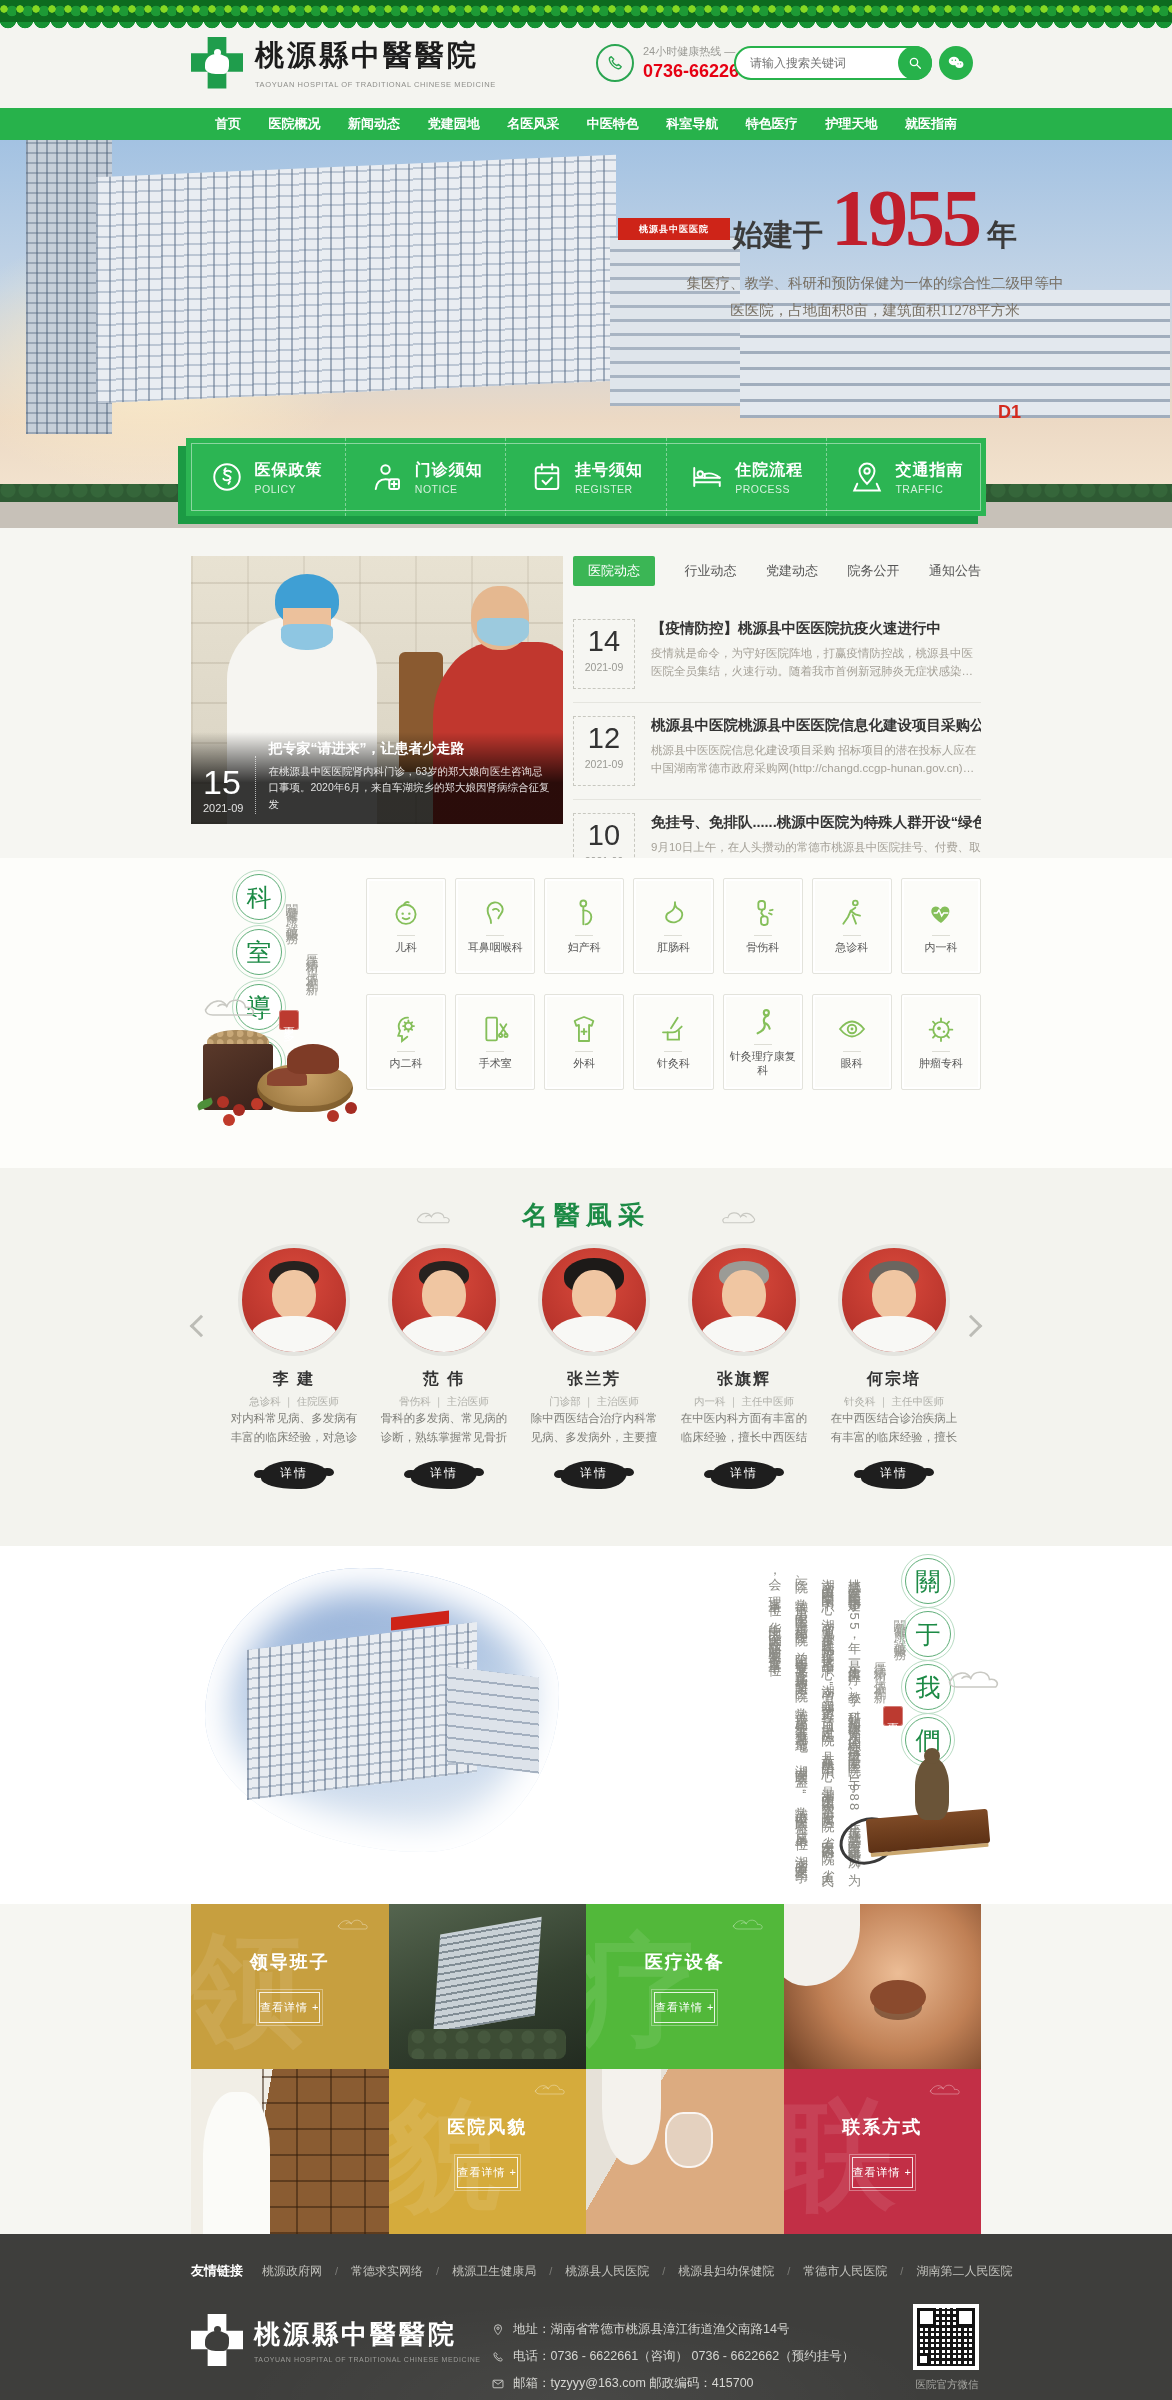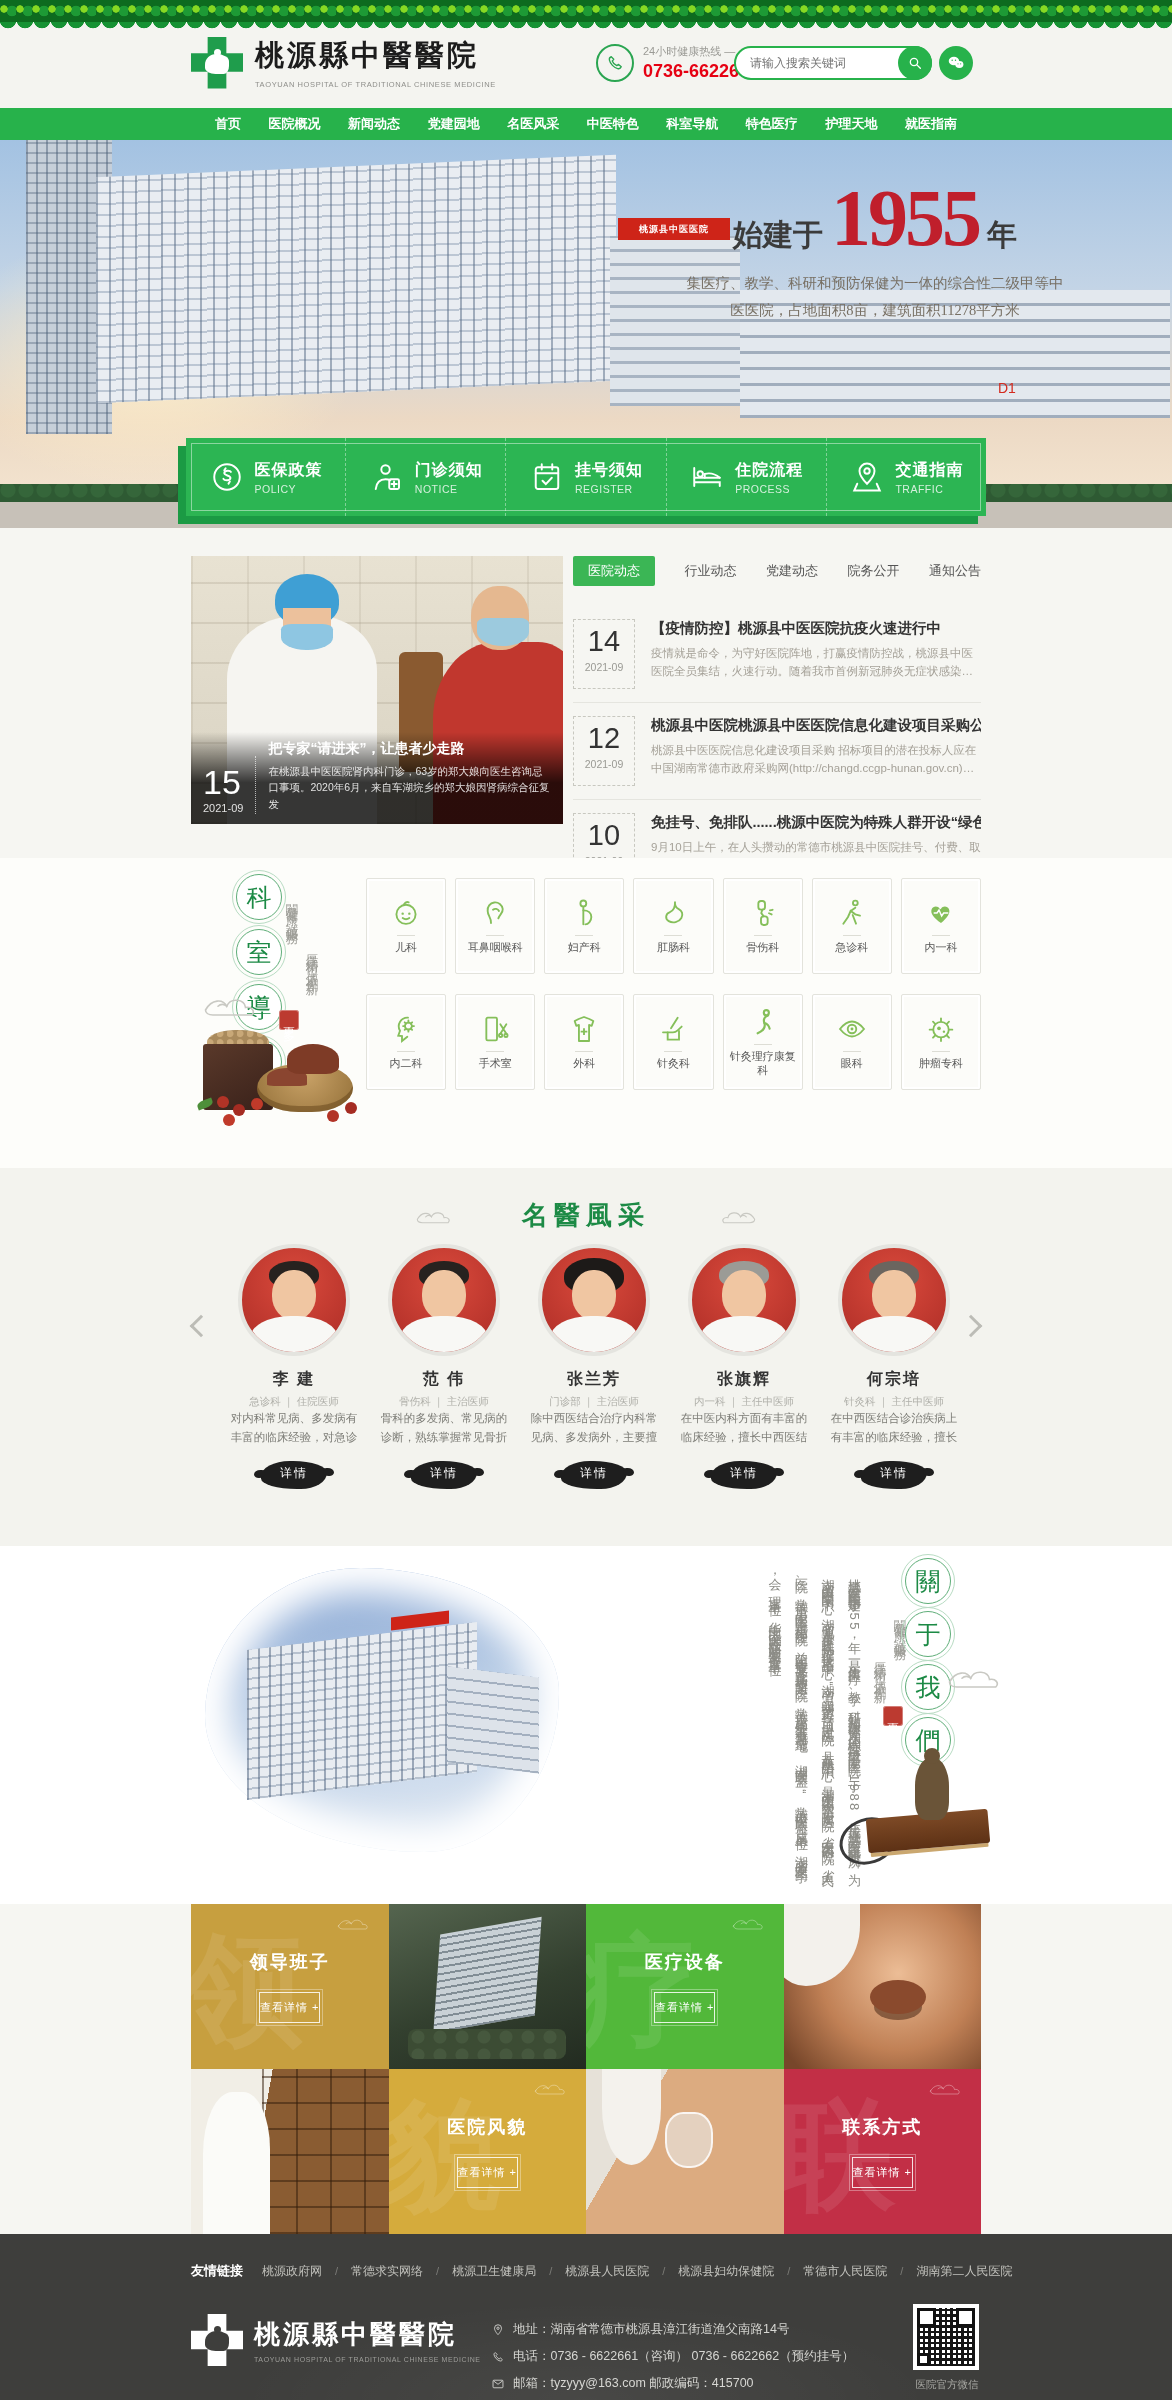--- a/index.html
+++ b/index.html
@@ -57,21 +57,21 @@
 .b-main{position:absolute;left:96px;top:26px;width:520px;height:226px;transform:skewY(-2.5deg)}
 .b-mid{position:absolute;left:610px;top:96px;width:130px;height:170px;background-color:#dfe5eb;background-image:
  repeating-linear-gradient(0deg,rgba(100,120,145,.45) 0 3px,transparent 3px 14px)}
 .b-sign{position:absolute;left:618px;top:78px;width:112px;height:22px;background:#ce2418;color:#fff;
  font-size:9px;line-height:22px;text-align:center;letter-spacing:1px;font-weight:700}
 .b-wing{position:absolute;left:740px;top:150px;width:430px;height:128px;background-color:#e3e8ee;background-image:
  repeating-linear-gradient(0deg,rgba(95,115,140,.5) 0 3px,transparent 3px 16px)}
 .b-hedge{position:absolute;left:0;bottom:26px;width:100%;height:18px;background:
  radial-gradient(circle at 8px 6px,#35663a 7px,transparent 8px) 0 0/18px 18px,#2e5a33}
 .b-plaza{position:absolute;left:0;bottom:0;width:100%;height:26px;background:#c7c1b8}
-.b-d1{position:absolute;left:998px;top:240px;color:#d42a1e;font-weight:400;font-size:14px}
+.b-d1{position:absolute;left:998px;top:262px;color:#d42a1e;font-weight:700;font-size:18px}
 .slogan{position:absolute;right:62px;top:42px;width:470px;text-align:center}
 .slogan .l1{display:flex;align-items:baseline;justify-content:center;gap:8px}
 .sl-pre{font-size:30px;font-weight:700;color:#3b3b3b;font-family:"Liberation Serif","DejaVu Serif",serif}
 .sl-year{font-size:80px;font-weight:700;color:#c01f2c;font-family:"Liberation Serif","DejaVu Serif",serif;letter-spacing:-3px;line-height:.9}
 .sl-desc{margin-top:14px;font-size:14.5px;color:#776f63;line-height:1.85;font-family:"Liberation Serif","DejaVu Serif",serif}
 
 
 .qbar{position:absolute;left:50%;bottom:12px;transform:translateX(-50%);width:800px;height:78px;
  background:#2cb553;box-shadow:-8px 8px 0 #1b9a44;display:flex;z-index:4}
 .qbar::after{content:"";position:absolute;inset:5px;border:1px solid rgba(255,255,255,.45);pointer-events:none}

